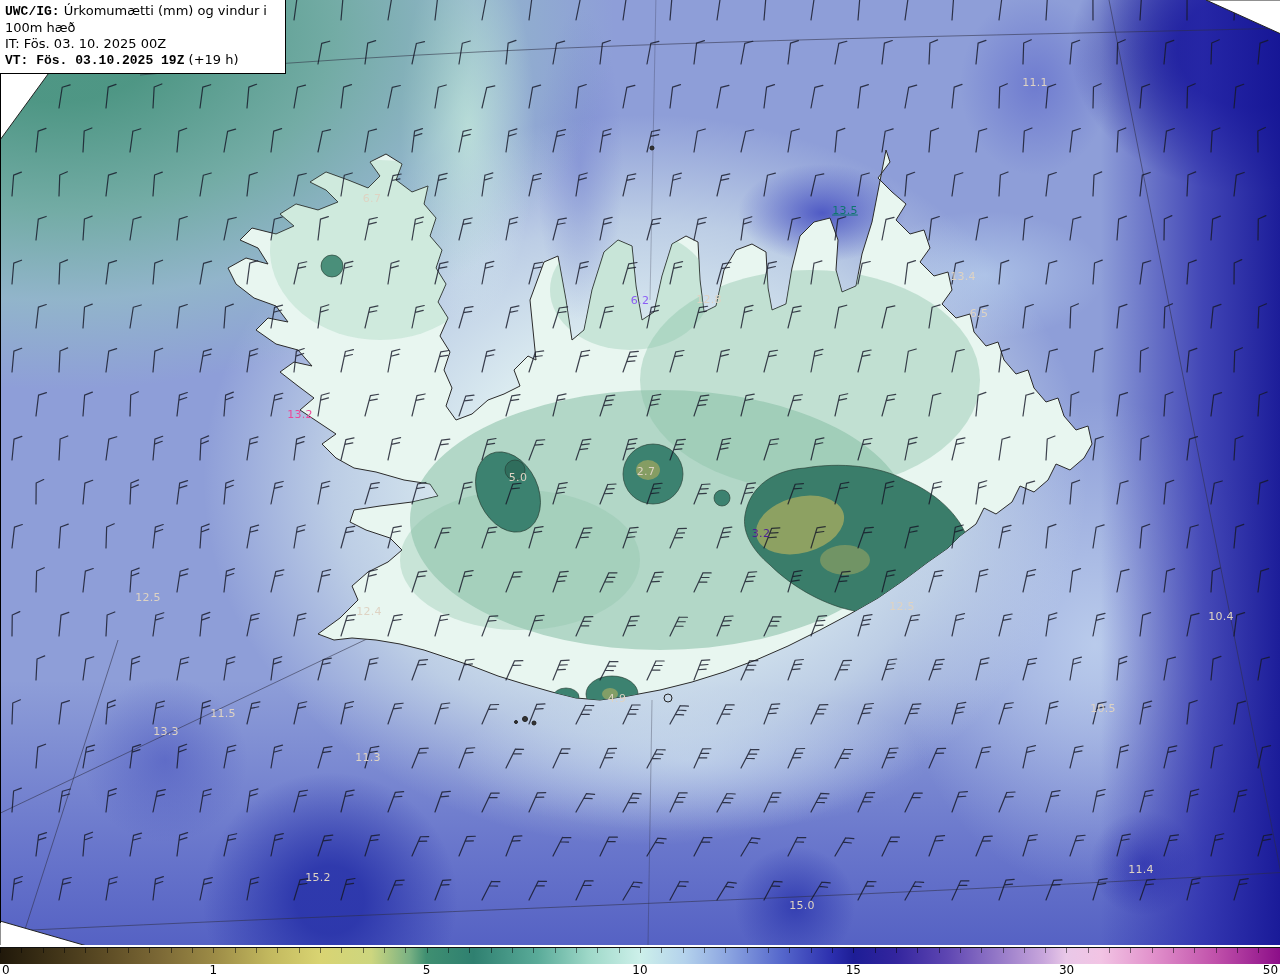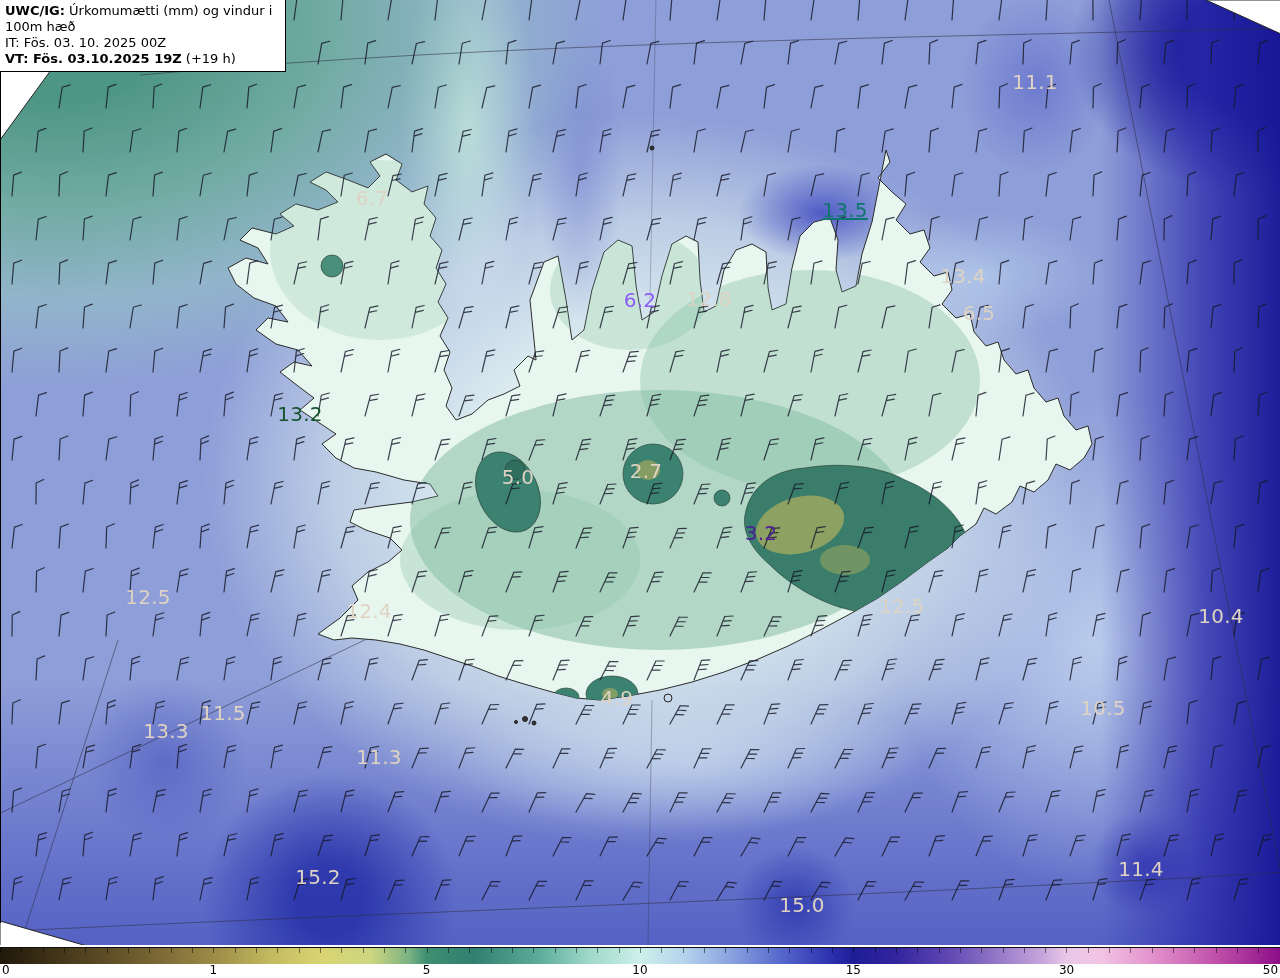--- a/index.html
+++ b/index.html
@@ -22,27 +22,27 @@
       radial-gradient(ellipse 240px 300px at 1095px 645px, rgba(196,214,240,.8), rgba(196,214,240,0) 82%),
       radial-gradient(ellipse 300px 90px at 690px 760px, rgba(200,220,244,.5), rgba(200,220,244,0) 80%),
       radial-gradient(circle 170px at 330px 900px, rgba(38,48,168,.85) 20%, rgba(38,48,168,0) 75%),
       radial-gradient(circle 80px at 795px 906px, rgba(42,52,172,.8), rgba(42,52,172,0) 75%),
       radial-gradient(circle 70px at 1143px 863px, rgba(42,48,172,.8), rgba(42,48,172,0) 75%),
       radial-gradient(circle 110px at 165px 760px, rgba(60,70,185,.45), rgba(60,70,185,0) 75%),
       linear-gradient(to bottom, rgba(60,70,190,0) 72%, rgba(58,68,188,.45) 90%, rgba(48,58,182,.6) 100%);
   }
   #terrain-svg,#barbs-svg,#mask-svg{position:absolute;left:0;top:0;}
   #value-labels{position:absolute;left:0;top:0;width:100%;height:100%;}
-  .vlabel{position:absolute;transform:translate(-50%,-50%);font-size:20px;
+  .vlabel{position:absolute;transform:translate(-50%,-50%);font-size:11px;
           color:rgba(222,211,195,.95);white-space:nowrap;letter-spacing:.3px;}
   
   #title-box{position:absolute;left:0;top:0;width:274px;background:#fff;
              border:1px solid #000;border-left:none;border-top:none;
              padding:3px 6px 4px 5px;font-size:13px;line-height:16px;color:#000;}
-  #title-box b{font-weight:bold;}
+  #title-box b{font-weight:bold;font-family:Liberation Mono, monospace;}
   
   #colorbar-strip{position:absolute;left:0;top:945px;width:1280px;height:33px;background:#fff;}
   #colorbar{position:absolute;left:0;top:2px;width:1280px;height:16px;border-top:1px solid #111;}
   #colorbar-ticks{position:absolute;left:0;top:3px;width:1280px;height:5px;
       background:repeating-linear-gradient(to right, rgba(0,0,0,.5) 0 1px, rgba(0,0,0,0) 1px 21.33px);}
   .cbar-label{position:absolute;top:18px;font-size:12px;color:#000;transform:translateX(-50%);}
   .cbar-label.first{transform:none;}
   .cbar-label.last{transform:translateX(-100%);}
 </style>
 </head>
@@ -1800,33 +1800,33 @@
     </svg>
 
     <div id="value-labels">
         <span class="vlabel" style="left: 845px; top: 210px; color: #0f766e; text-decoration: underline;">13.5</span>
         <span class="vlabel" style="left: 1035px; top: 82px; color: rgb(222, 211, 195);">11.1</span>
         <span class="vlabel" style="left: 640px; top: 300px; color: #8b5cf6;">6.2</span>
         <span class="vlabel" style="left: 709px; top: 299px; color: rgb(222, 211, 195);">12.8</span>
         <span class="vlabel" style="left: 372px; top: 198px; color: rgb(222, 211, 195);">6.7</span>
         <span class="vlabel" style="left: 963px; top: 276px; color: rgb(222, 211, 195);">13.4</span>
         <span class="vlabel" style="left: 979px; top: 313px; color: rgb(222, 211, 195);">6.5</span>
-        <span class="vlabel" style="left: 300px; top: 414px; color: #14532d;">13.2</span>
+        <span class="vlabel" style="left: 300px; top: 414px; color: #ec4899;">13.2</span>
         <span class="vlabel" style="left: 518px; top: 477px; color: rgb(222, 211, 195);">5.0</span>
         <span class="vlabel" style="left: 646px; top: 471px; color: rgb(222, 211, 195);">2.7</span>
         <span class="vlabel" style="left: 761px; top: 533px; color: #4c1d95; text-align: right;">3.2</span>
         <span class="vlabel" style="left: 148px; top: 597px; color: rgb(222, 211, 195);">12.5</span>
         <span class="vlabel" style="left: 902px; top: 606px; color: rgb(222, 211, 195);">12.5</span>
         <span class="vlabel" style="left: 1221px; top: 616px; color: rgb(222, 211, 195);">10.4</span>
         <span class="vlabel" style="left: 369px; top: 611px; color: rgb(222, 211, 195);">12.4</span>
         <span class="vlabel" style="left: 223px; top: 713px; color: rgb(222, 211, 195);">11.5</span>
         <span class="vlabel" style="left: 127px; top: 731px; color: rgb(222, 211, 195); margin-left: 39px;">13.3</span>
         <span class="vlabel" style="left: 617px; top: 698px; color: rgb(222, 211, 195);">4.9</span>
         <span class="vlabel" style="left: 1103px; top: 708px; color: rgb(222, 211, 195);">10.5</span>
-        <span class="vlabel" style="left: 379px; top: 757px; color: rgb(222, 211, 195);">11.3</span>
+        <span class="vlabel" style="left: 368px; top: 757px; color: rgb(222, 211, 195);">11.3</span>
         <span class="vlabel" style="left: 318px; top: 877px; color: rgb(222, 211, 195);">15.2</span>
         <span class="vlabel" style="left: 802px; top: 905px; color: rgb(222, 211, 195);">15.0</span>
         <span class="vlabel" style="left: 1141px; top: 869px; color: rgb(222, 211, 195);">11.4</span>
       </div>
 
     <div id="title-box">
       <div>
         <b>UWC/IG:</b>
         <span>Úrkomumætti (mm) og vindur i 100m hæð</span>
       </div>

